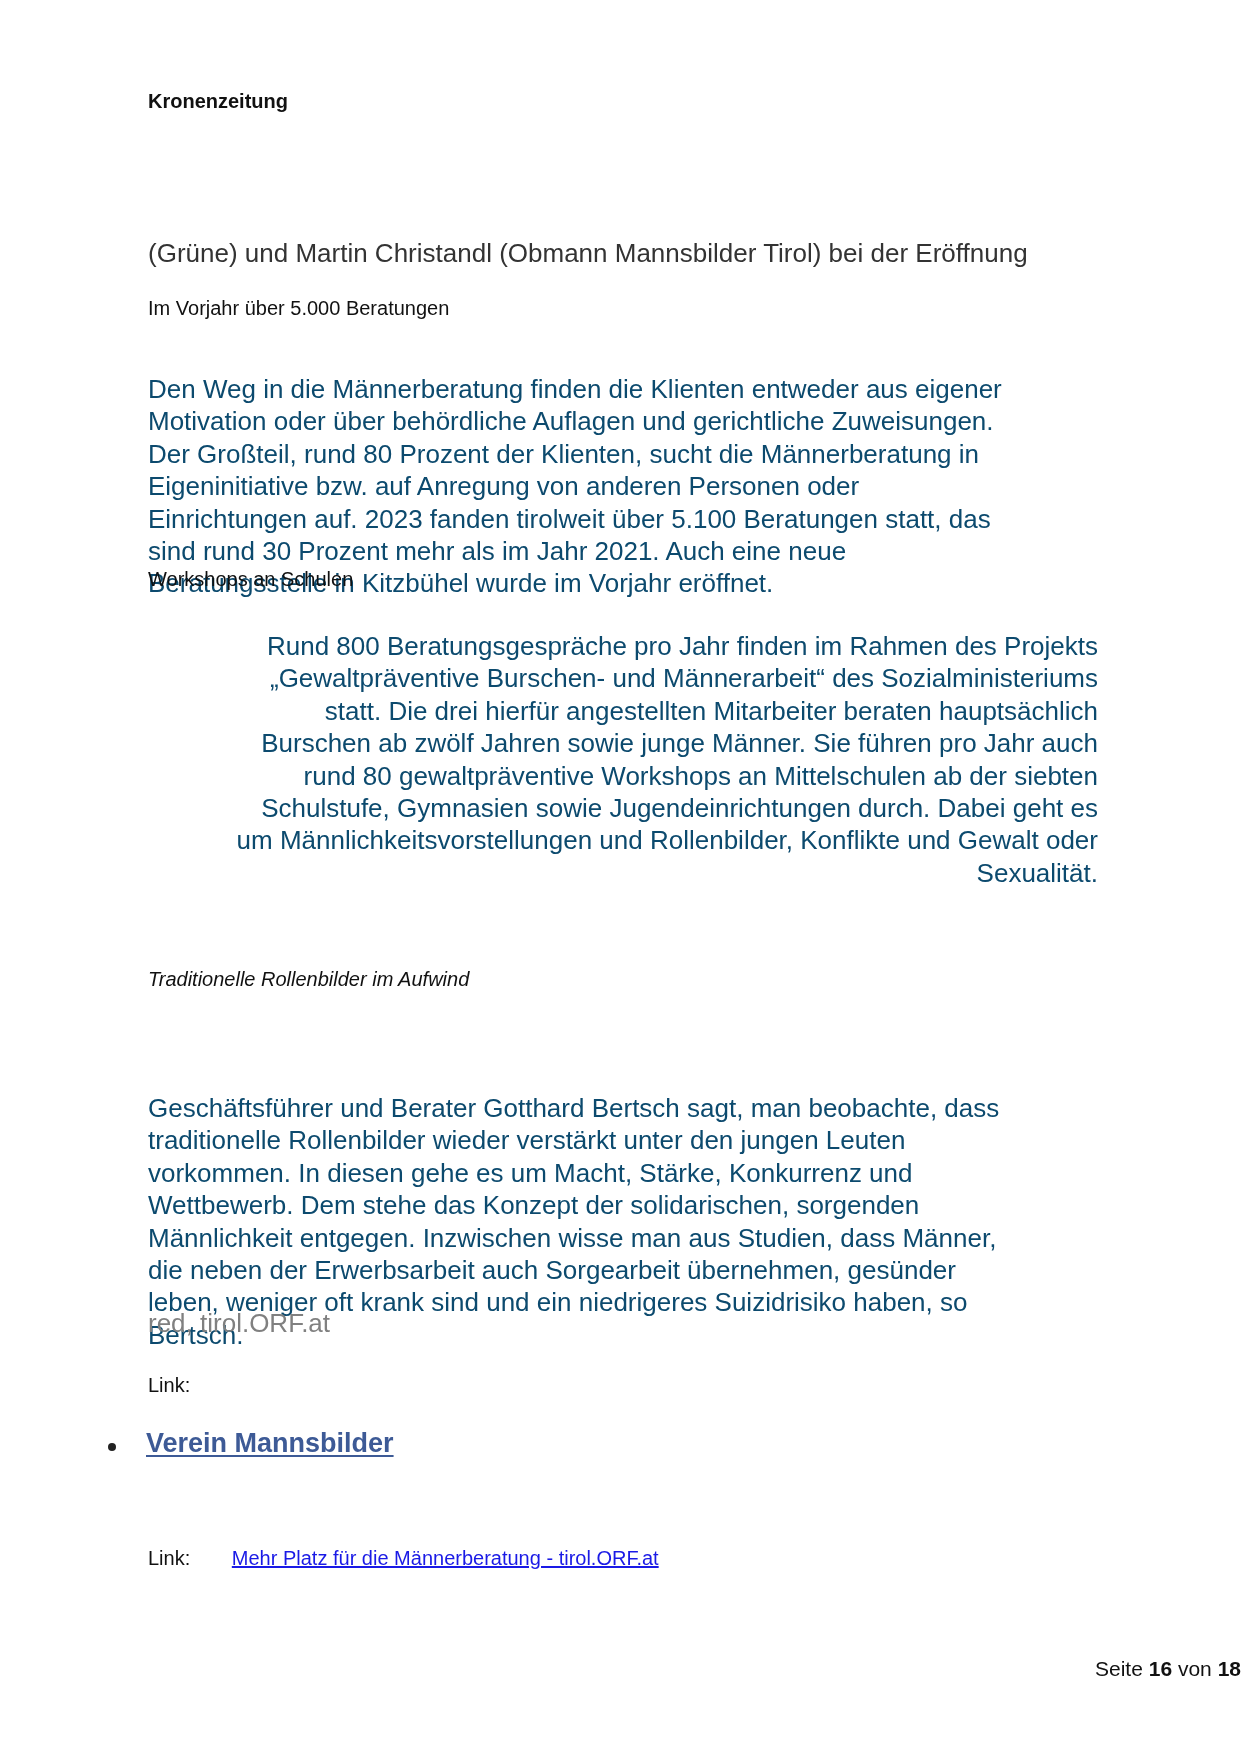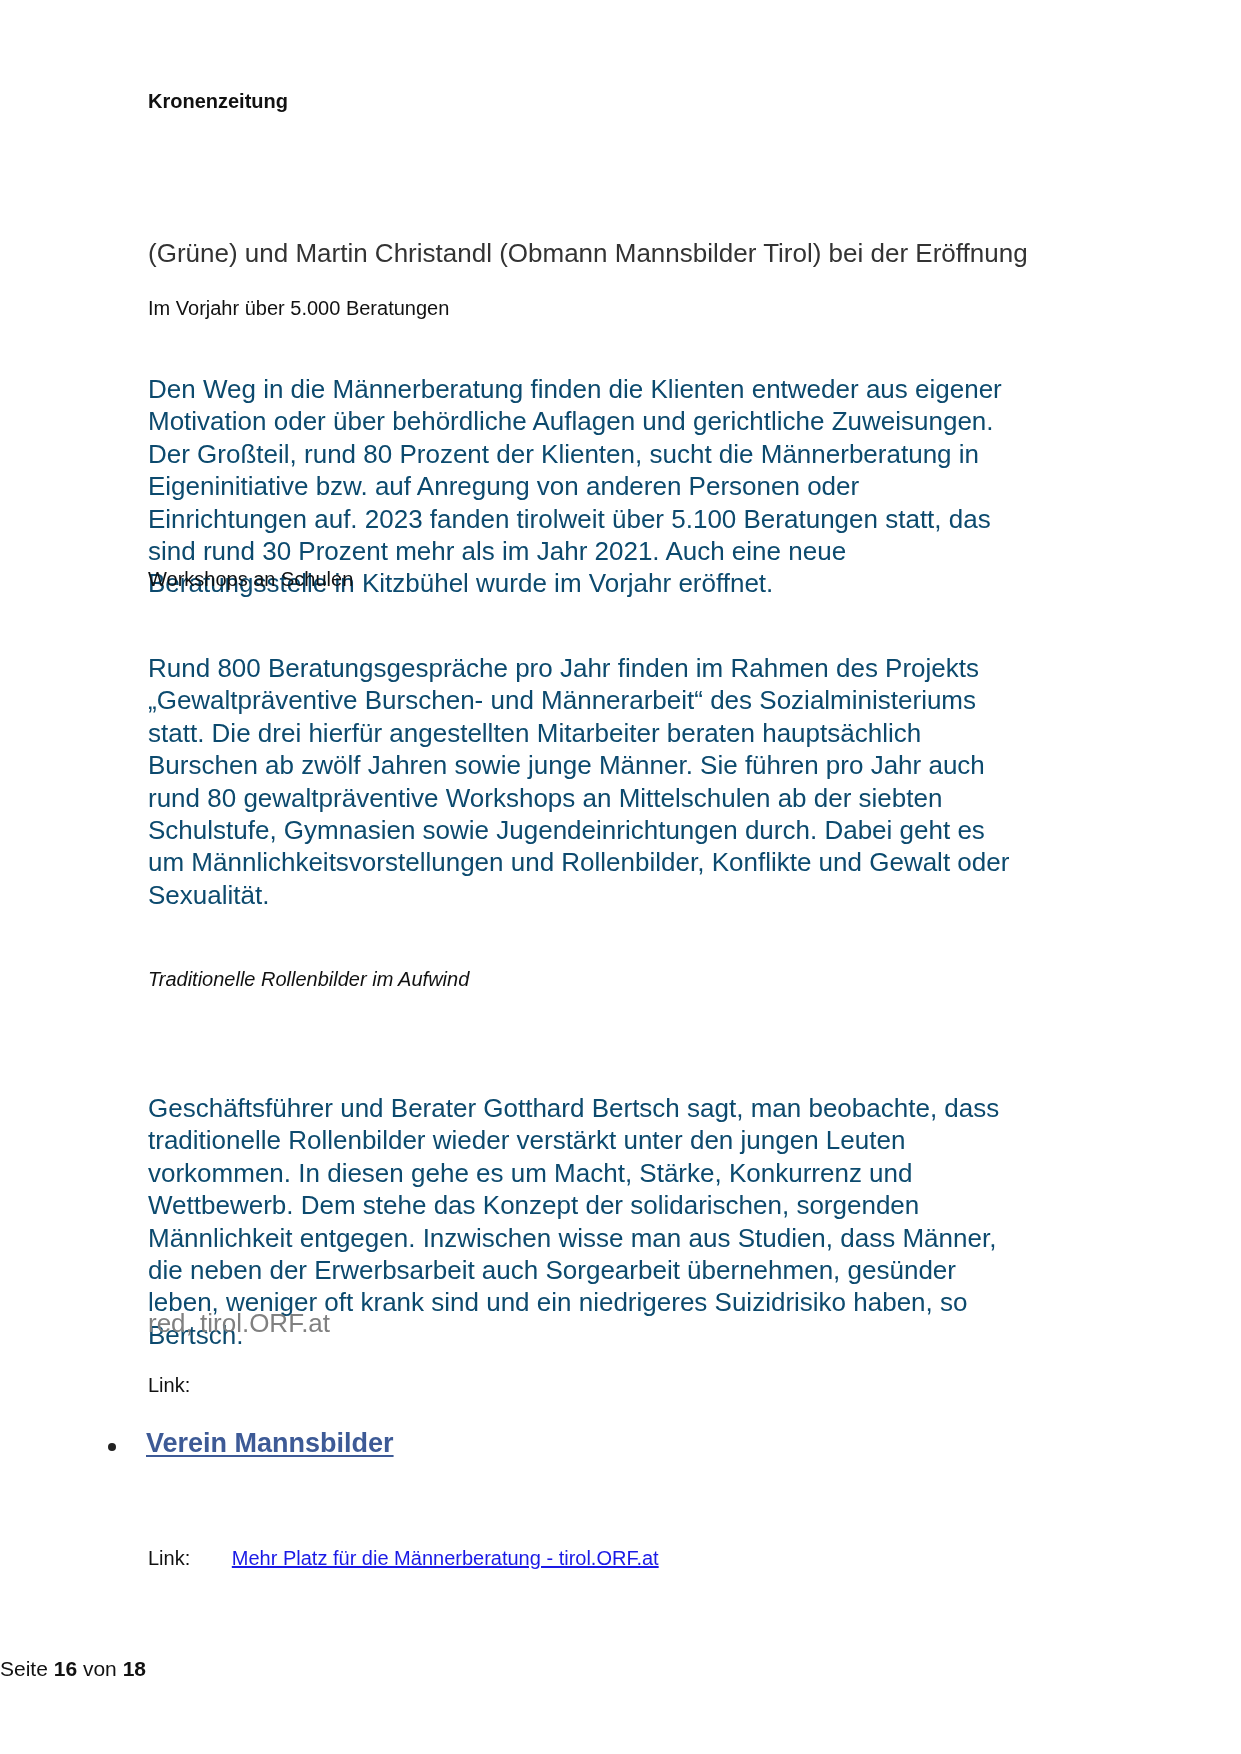--- a/index.html
+++ b/index.html
@@ -47,42 +47,42 @@
     }
     .footer-link-row {
       position: absolute; left: 148px; top: 1547px;
       font-size: 20px; color: #111111;
     }
     .footer-link {
       color: #1a1ae6; text-decoration: underline; margin-left: 36px;
     }
     .page-number {
       position: absolute; left: 0; width: 1241px; top: 1657px;
-      text-align: left; font-size: 21px; color: #111111;
+      text-align: right; font-size: 21px; color: #111111;
     }
     .page-number b { font-weight: bold; }
   </style>
 </head>
 <body>
 
 <div class="page-header">Kronenzeitung</div>
 
 <div class="caption">(Grüne) und Martin Christandl (Obmann Mannsbilder Tirol) bei der Eröffnung</div>
 
 <div class="subhead" style="top:297px;">Im Vorjahr über 5.000 Beratungen</div>
 <div class="para" style="top:341px;">Den Weg in die Männerberatung finden die Klienten entweder aus eigener
 Motivation oder über behördliche Auflagen und gerichtliche Zuweisungen.
 Der Großteil, rund 80 Prozent der Klienten, sucht die Männerberatung in
 Eigeninitiative bzw. auf Anregung von anderen Personen oder
 Einrichtungen auf. 2023 fanden tirolweit über 5.100 Beratungen statt, das
 sind rund 30 Prozent mehr als im Jahr 2021. Auch eine neue
 Beratungsstelle in Kitzbühel wurde im Vorjahr eröffnet.</div>
 
 <div class="subhead" style="top:568px;">Workshops an Schulen</div>
-<div class="para" style="top:620px;">Rund 800 Beratungsgespräche pro Jahr finden im Rahmen des Projekts
+<div class="para" style="top:598px;text-align:right;">Rund 800 Beratungsgespräche pro Jahr finden im Rahmen des Projekts
 „Gewaltpräventive Burschen- und Männerarbeit“ des Sozialministeriums
 statt. Die drei hierfür angestellten Mitarbeiter beraten hauptsächlich
 Burschen ab zwölf Jahren sowie junge Männer. Sie führen pro Jahr auch
 rund 80 gewaltpräventive Workshops an Mittelschulen ab der siebten
 Schulstufe, Gymnasien sowie Jugendeinrichtungen durch. Dabei geht es
 um Männlichkeitsvorstellungen und Rollenbilder, Konflikte und Gewalt oder
 Sexualität.</div>
 
 <div class="subhead" style="top:968px;font-style:italic;">Traditionelle Rollenbilder im Aufwind</div>
 <div class="para" style="top:1060px;">Geschäftsführer und Berater Gotthard Bertsch sagt, man beobachte, dass

